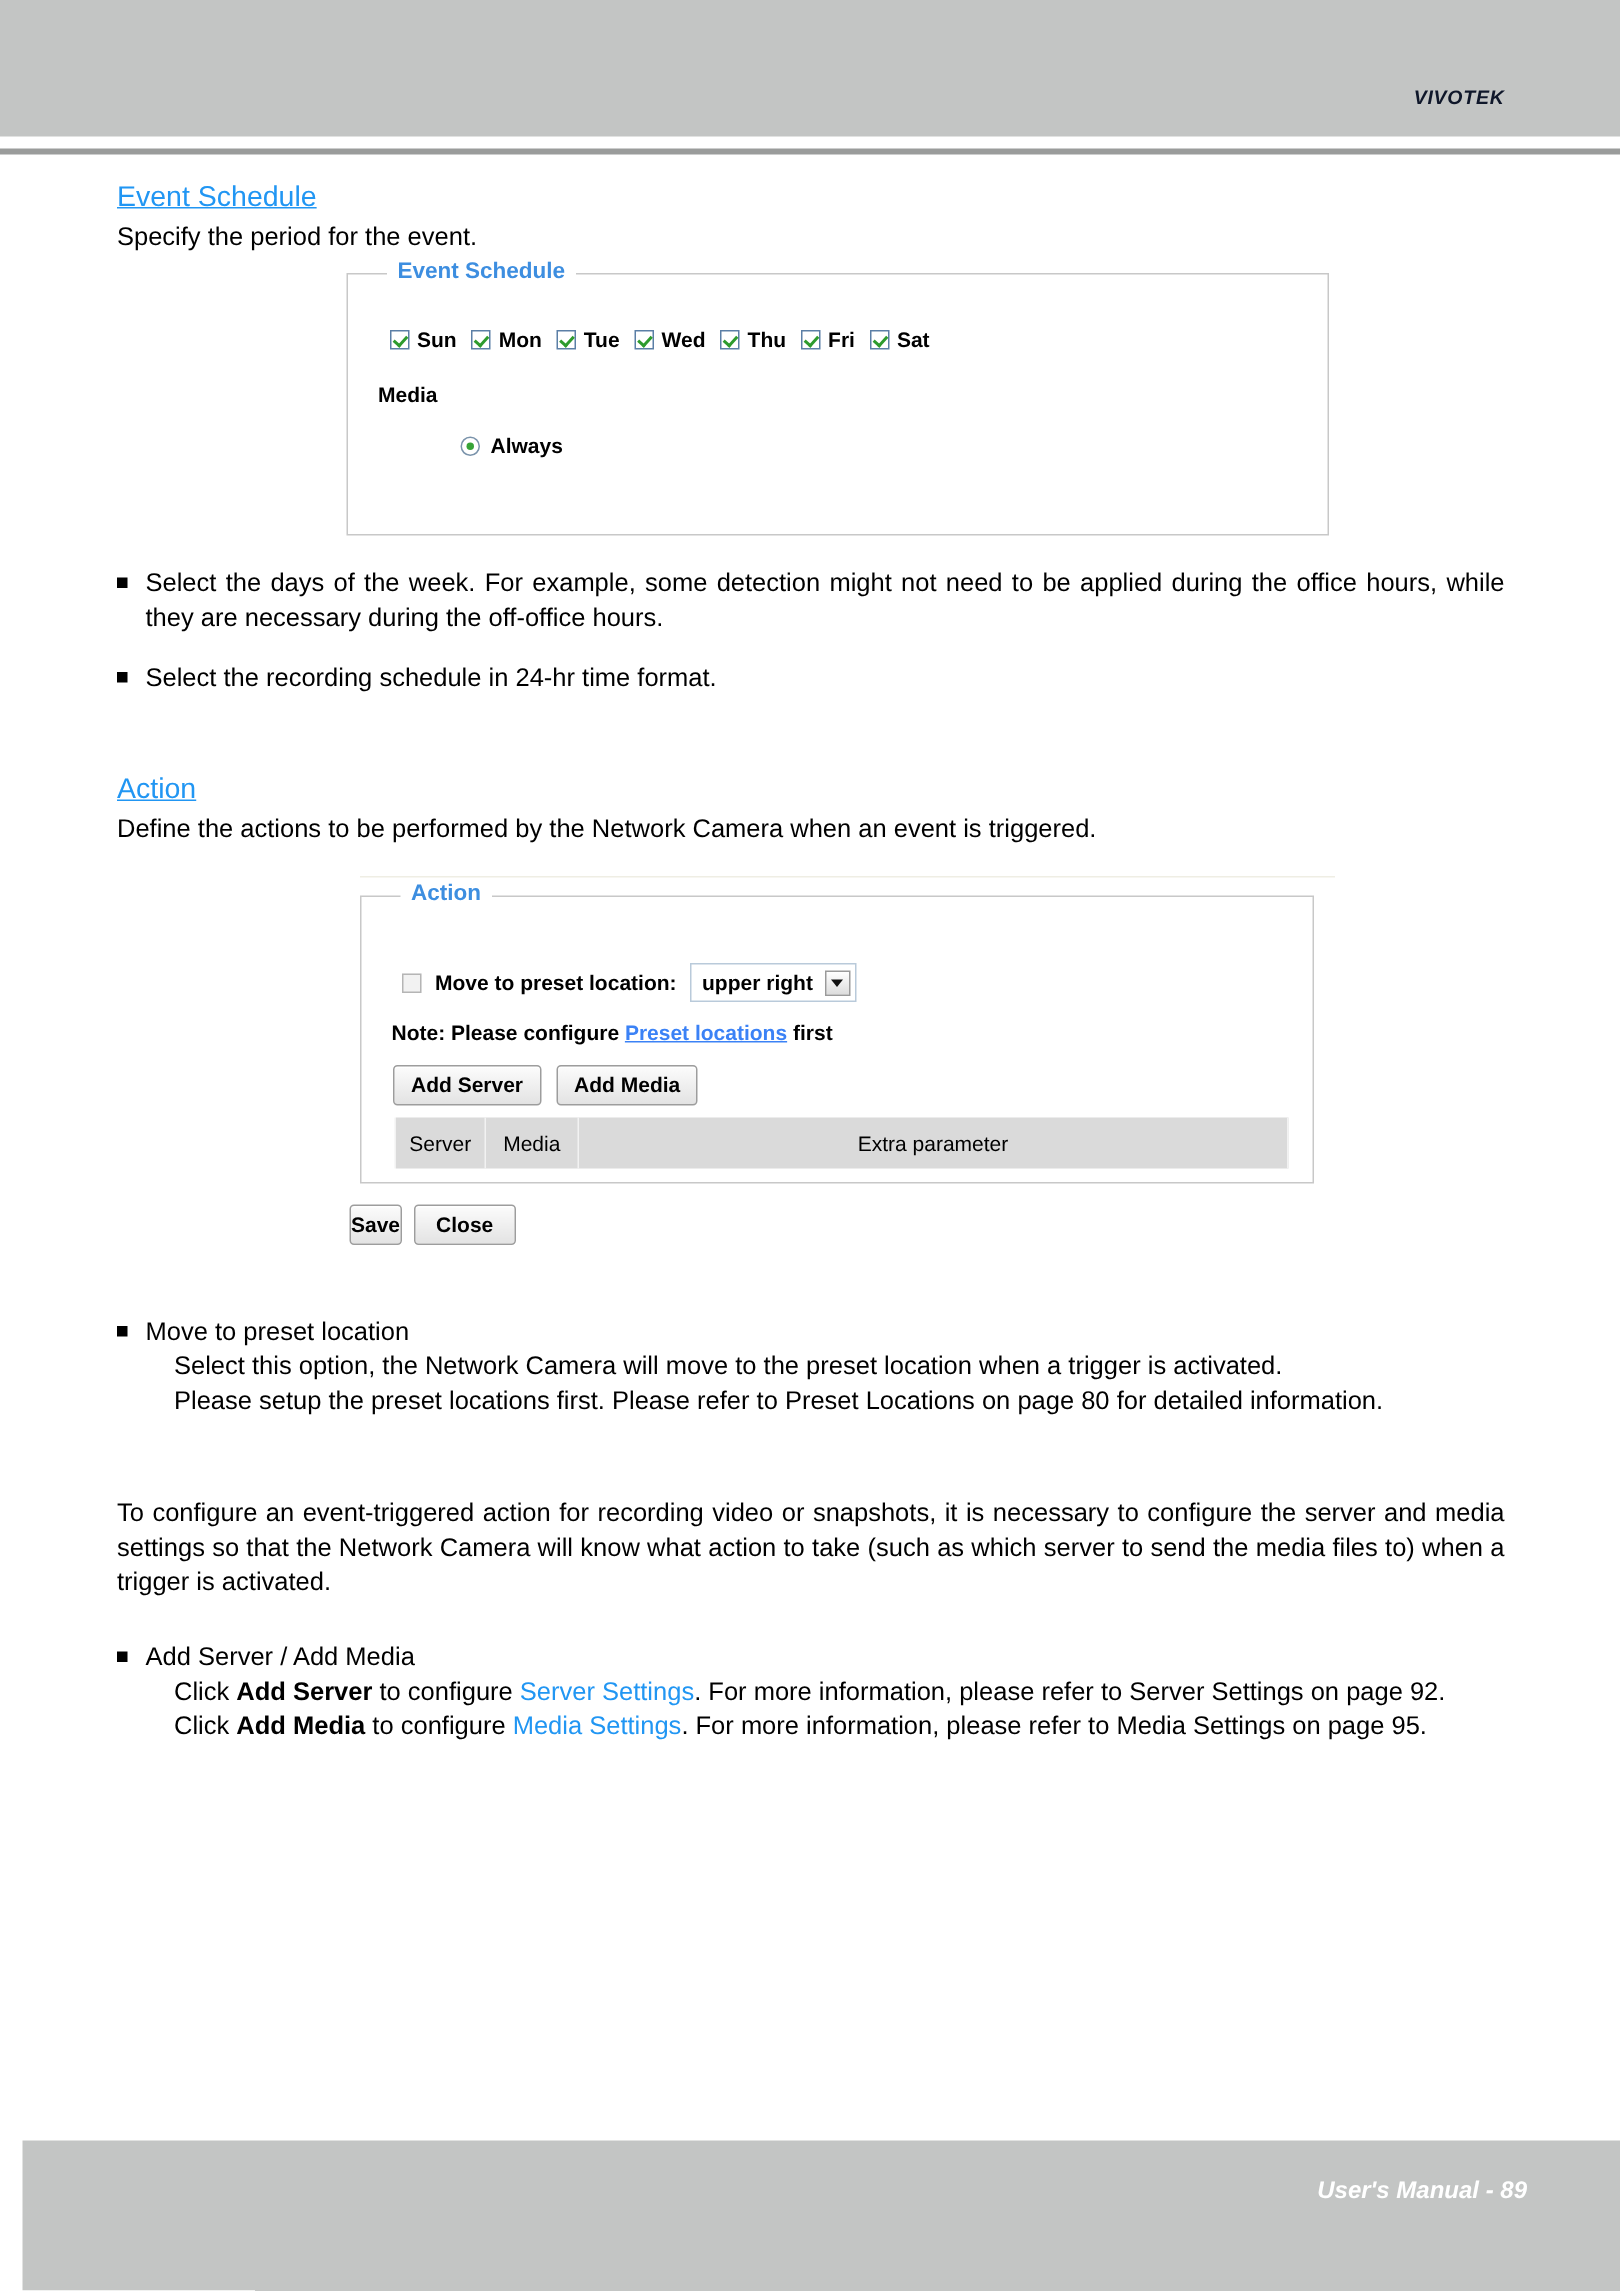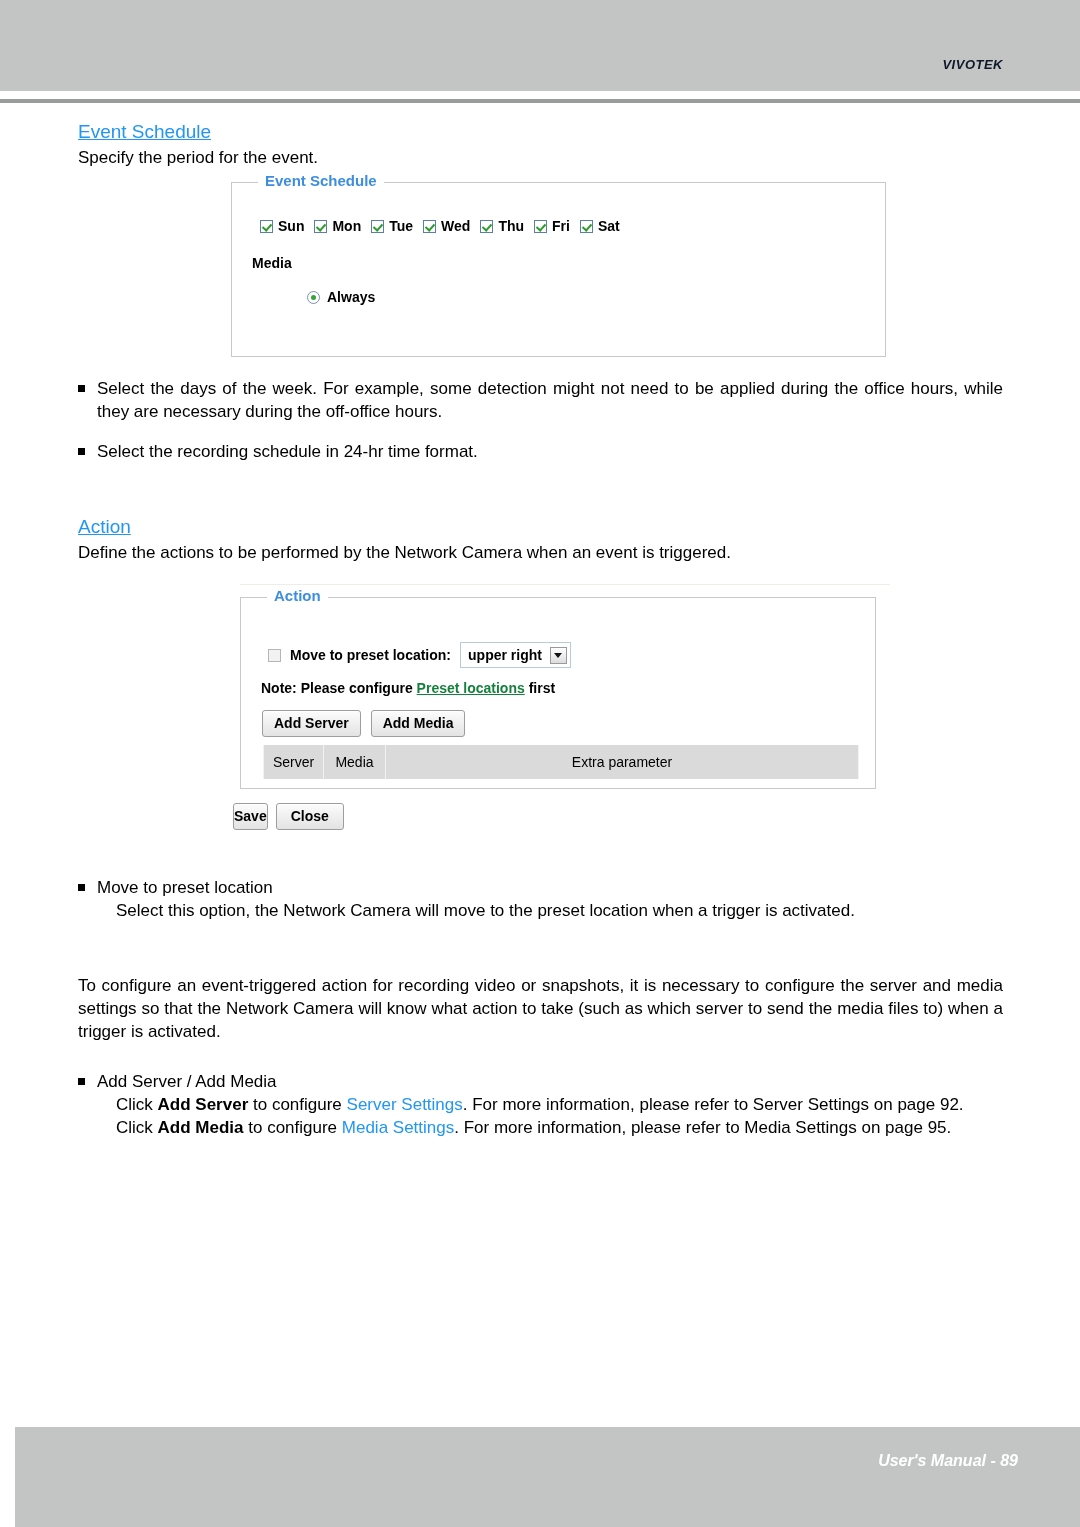--- a/index.html
+++ b/index.html
@@ -260,21 +260,21 @@
 
   .note-row {
     position: absolute;
     left: 20px;
     top: 82px;
     font-size: 14px;
     font-weight: bold;
     white-space: nowrap;
   }
   .note-link {
-    color: #15803d;
+    color: #3b82f6;
     text-decoration: underline;
     cursor: pointer;
   }
 
   .btn-row {
     position: absolute;
     left: 21px;
     top: 112px;
     display: flex;
     gap: 10px;
@@ -487,20 +487,21 @@
 
   <div class="save-close-row">
     <button class="btn" style="padding:4px 0 5px;">Save</button>
     <button class="btn" style="padding:4px 14px 5px;">Close</button>
   </div>
 
   <div class="bullet-block" style="margin-top:46px;width:925px;">
     <span class="bullet"></span>
     <div class="bullet-text" style="text-align:left;">Move to preset location</div>
     <div class="sub-text" style="margin-left:38px;text-align:left;">Select this option, the Network Camera will move to the preset location when a trigger is activated.</div>
+    <div class="sub-text" style="margin-left:38px;">Please setup the preset locations first. Please refer to Preset Locations on page 80 for detailed information.</div>
   </div>
 
   <p class="para justified" style="margin-top:52px;width:925px;">To configure an event-triggered action for recording video or snapshots, it is necessary to configure the server and media settings so that the Network Camera will know what action to take (such as which server to send the media files to) when a trigger is activated.</p>
 
   <div class="bullet-block" style="margin-top:27px;width:925px;">
     <span class="bullet"></span>
     <div class="bullet-text" style="text-align:left;">Add Server / Add Media</div>
     <div class="sub-text" style="margin-left:38px;"><span>Click </span><span class="bold">Add Server</span><span> to configure </span><a class="inline-link">Server Settings</a><span>. For more information, please refer to Server Settings on page 92.</span></div>
     <div class="sub-text" style="margin-left:38px;"><span>Click </span><span class="bold">Add Media</span><span> to configure </span><a class="inline-link">Media Settings</a><span>. For more information, please refer to Media Settings on page 95.</span></div>
   </div>

